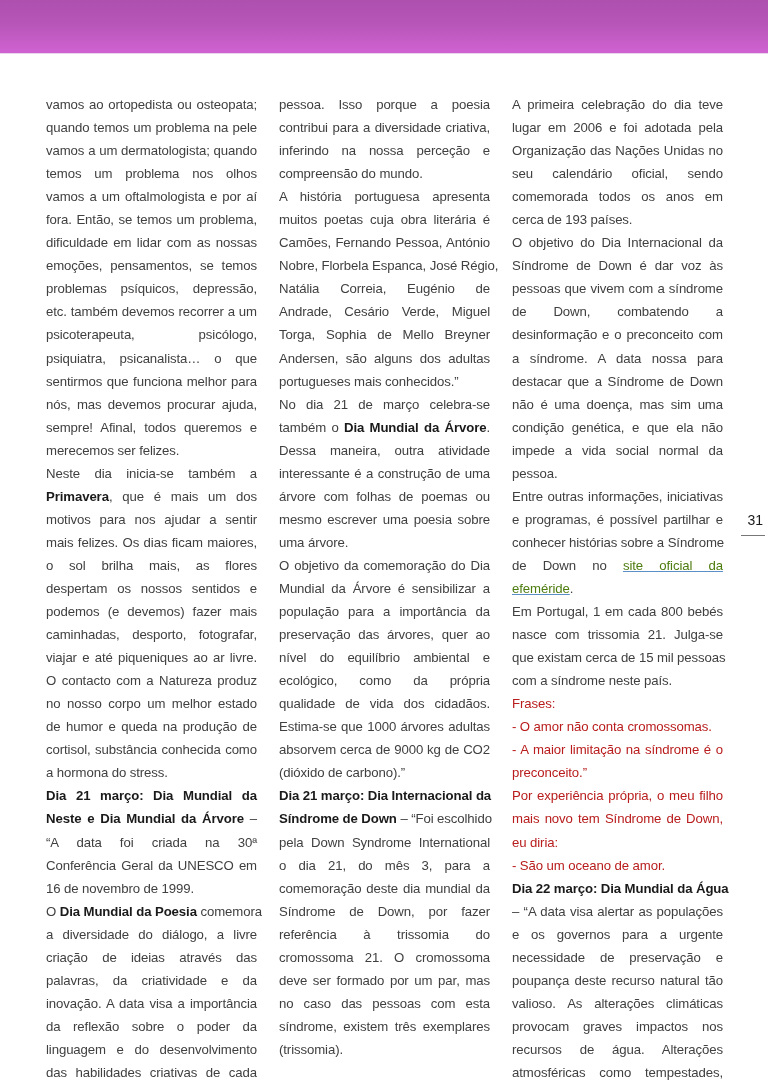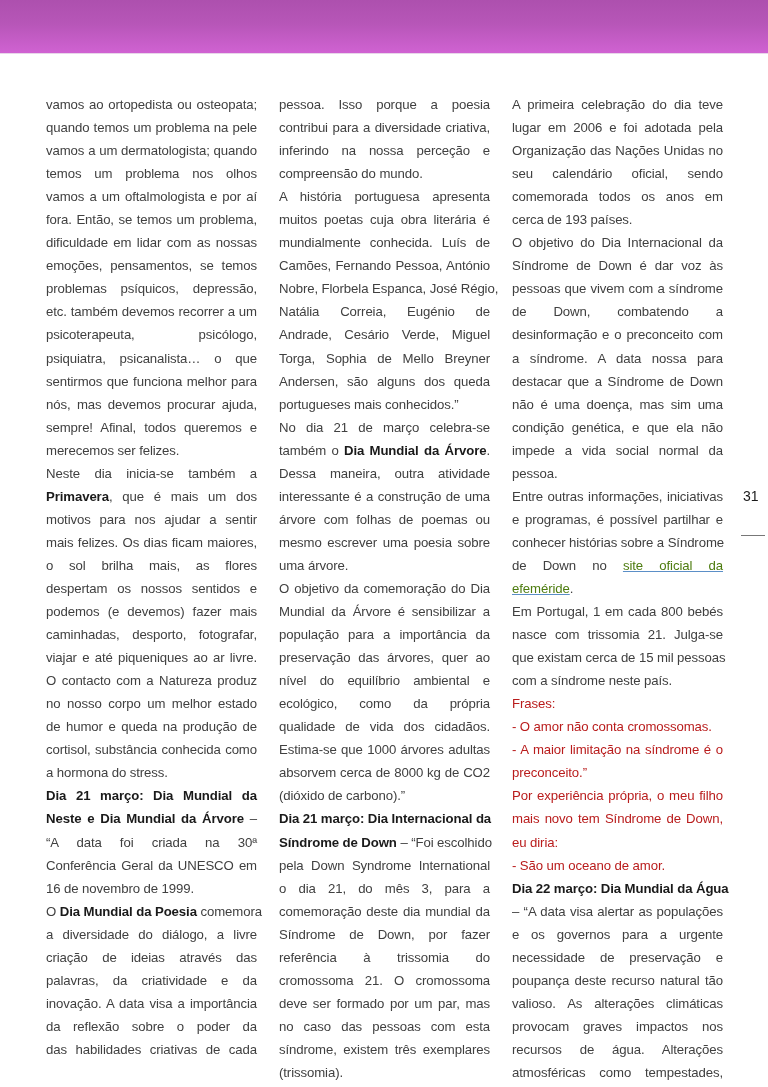--- a/index.html
+++ b/index.html
@@ -25,22 +25,22 @@
   .line {
     display:block; height:23.05px; white-space:nowrap;
     text-align:justify; text-align-last:justify;
     letter-spacing:-0.1px;
   }
   .line.last { text-align-last:left; }
   .b { font-weight:bold; color:#1a1a1a; }
   .light { color:#b91c1c; }
   .link { color:#4d7c0f; text-decoration:underline; text-decoration-color:#5b8fc7; }
   .page-number {
-    position:absolute; left:743px; top:488px; width:20px;
-    font-size:14px; color:#1a1a1a; text-align:left;
+    position:absolute; left:743px; top:512px; width:20px;
+    font-size:14px; color:#1a1a1a; text-align:right;
   }
   .page-rule {
     position:absolute; left:741px; top:535px; width:24px; height:1px; background:#777;
   }
 </style>
 </head>
 <body>
 
 <div class="header-band"></div>
 
@@ -79,54 +79,54 @@
   <span class="line"><span class="b">Neste e Dia Mundial da Árvore</span><span> –</span></span>
   <span class="line">“A data foi criada na 30ª</span>
   <span class="line">Conferência Geral da UNESCO em</span>
   <span class="line last">16 de novembro de 1999.</span>
   <span class="line"><span>O </span><span class="b">Dia Mundial da Poesia</span><span> comemora</span></span>
   <span class="line">a diversidade do diálogo, a livre</span>
   <span class="line">criação de ideias através das</span>
   <span class="line">palavras, da criatividade e da</span>
   <span class="line">inovação. A data visa a importância</span>
   <span class="line">da reflexão sobre o poder da</span>
+  <span class="line">linguagem e do desenvolvimento</span>
   <span class="line">das habilidades criativas de cada</span>
 </div>
 
 <div class="column" id="col2">
   <span class="line">pessoa. Isso porque a poesia</span>
   <span class="line">contribui para a diversidade criativa,</span>
   <span class="line">inferindo na nossa perceção e</span>
   <span class="line last">compreensão do mundo.</span>
   <span class="line">A história portuguesa apresenta</span>
   <span class="line">muitos poetas cuja obra literária é</span>
-  <span class="line">mundialmente conhecida. Luís de</span>
   <span class="line">Camões, Fernando Pessoa, António</span>
   <span class="line">Nobre, Florbela Espanca, José Régio,</span>
   <span class="line">Natália Correia, Eugénio de</span>
   <span class="line">Andrade, Cesário Verde, Miguel</span>
   <span class="line">Torga, Sophia de Mello Breyner</span>
-  <span class="line">Andersen, são alguns dos queda</span>
+  <span class="line">Andersen, são alguns dos adultas</span>
   <span class="line last">portugueses mais conhecidos.”</span>
   <span class="line">No dia 21 de março celebra-se</span>
   <span class="line"><span>também o </span><span class="b">Dia Mundial da Árvore</span><span>.</span></span>
   <span class="line">Dessa maneira, outra atividade</span>
   <span class="line">interessante é a construção de uma</span>
   <span class="line">árvore com folhas de poemas ou</span>
   <span class="line">mesmo escrever uma poesia sobre</span>
   <span class="line last">uma árvore.</span>
   <span class="line">O objetivo da comemoração do Dia</span>
   <span class="line">Mundial da Árvore é sensibilizar a</span>
   <span class="line">população para a importância da</span>
   <span class="line">preservação das árvores, quer ao</span>
   <span class="line">nível do equilíbrio ambiental e</span>
   <span class="line">ecológico, como da própria</span>
   <span class="line">qualidade de vida dos cidadãos.</span>
   <span class="line">Estima-se que 1000 árvores adultas</span>
-  <span class="line">absorvem cerca de 8000 kg de CO2</span>
+  <span class="line">absorvem cerca de 9000 kg de CO2</span>
   <span class="line last">(dióxido de carbono).”</span>
   <span class="line b">Dia 21 março: Dia Internacional da</span>
   <span class="line"><span class="b">Síndrome de Down</span><span> – “Foi escolhido</span></span>
   <span class="line">pela Down Syndrome International</span>
   <span class="line">o dia 21, do mês 3, para a</span>
   <span class="line">comemoração deste dia mundial da</span>
   <span class="line">Síndrome de Down, por fazer</span>
   <span class="line">referência à trissomia do</span>
   <span class="line">cromossoma 21. O cromossoma</span>
   <span class="line">deve ser formado por um par, mas</span>

